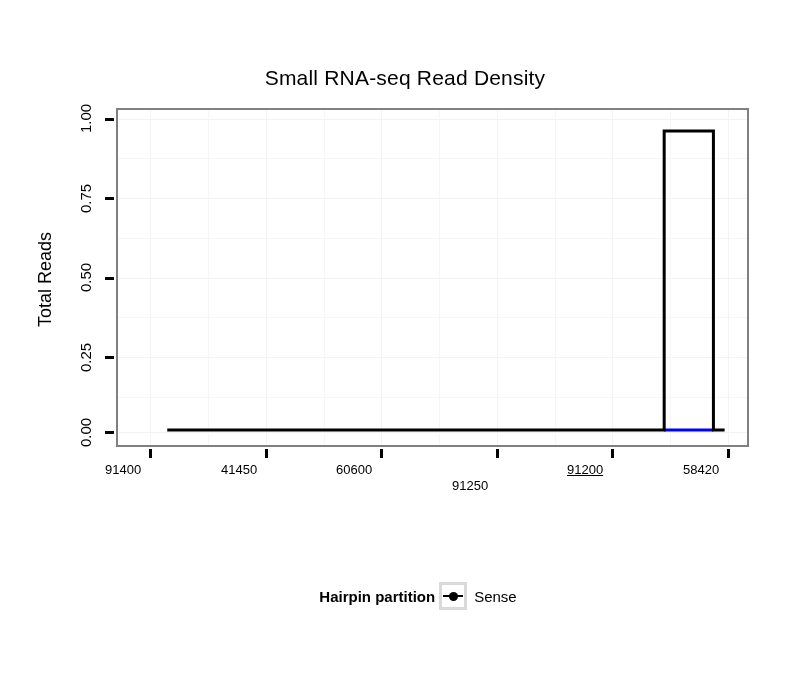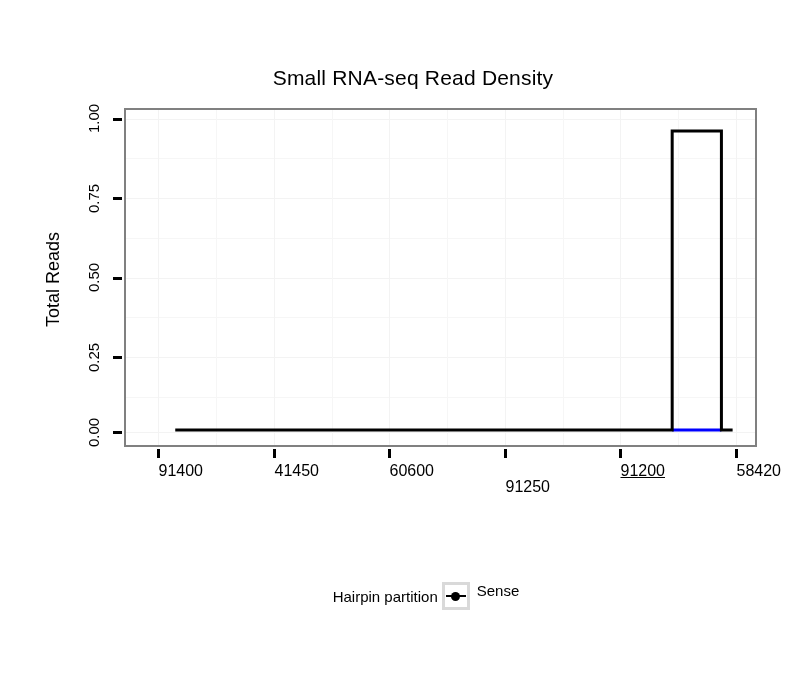--- a/index.html
+++ b/index.html
@@ -3,21 +3,21 @@
 <meta charset="utf-8">
 <style>
   html,body{margin:0;padding:0;background:#ffffff;}
   body{
     width:810px;height:690px;
     font-family:"Liberation Sans","DejaVu Sans",sans-serif;
     color:#000000;
     overflow:hidden;
     position:relative;
   }
-  #plot-root{position:absolute;left:8px;top:0;width:724px;height:690px;}
+  #plot-root{position:absolute;left:0;top:0;width:724px;height:690px;}
 
   
   .chart-title{
     position:absolute;
     left:0;top:66px;width:810px;
     text-align:center;
     font-size:21px;
     letter-spacing:0.2px;
     color:#000;
   }
@@ -49,23 +49,23 @@
   }
   .tick-y{
     position:absolute;
     width:9px;height:3px;
     background:#000000;
     left:105px;
   }
   .ticklabel-x{
     position:absolute;
     top:462px;
-    font-size:16px;
-    color:#000;
-    text-align:right;
+    font-size:13px;
+    color:#000;
+    text-align:left;
     width:90px;
   }
   .ylabel-wrap{
     position:absolute;
     left:0;width:100px;height:18px;
     text-align:right;
   }
   .ylabel-wrap span{
     display:inline-block;
     font-size:15px;
@@ -103,27 +103,28 @@
   .legend{
     position:absolute;
     left:0;top:582px;width:810px;
     display:flex;
     justify-content:center;
     align-items:center;
     gap:0px;
   }
   .legend-title{
     font-size:15px;
-    font-weight:normal;
+    font-weight:bold;
     margin-right:4px;
     color:#000;
     padding-left:48px;
   }
   .legend-item{
     display:flex;
+    align-items:center;
     margin-right:6px;
   }
   .legend-key{
     width:28px;height:28px;
     border:3px solid #d9d9d9;
     background:#ffffff;
     box-sizing:border-box;
     position:relative;
     margin-right:7px;
   }

